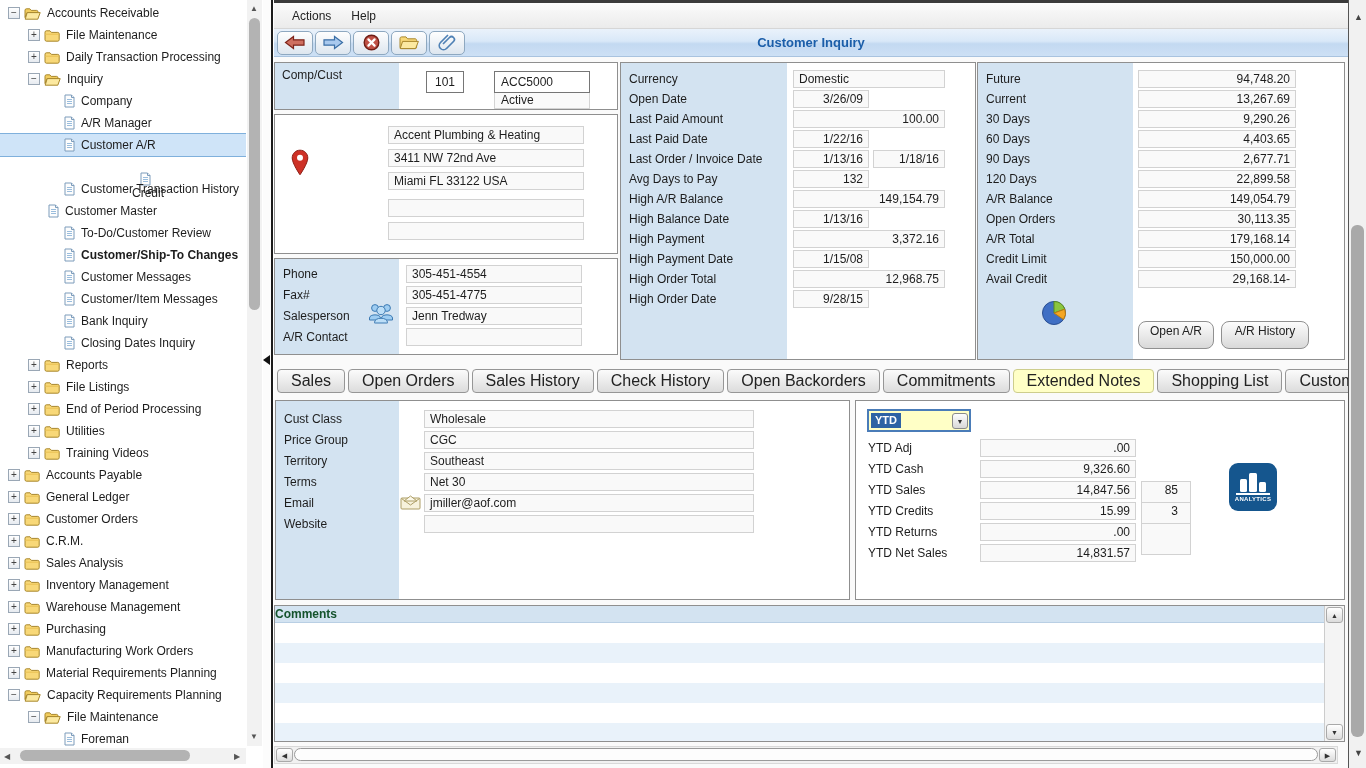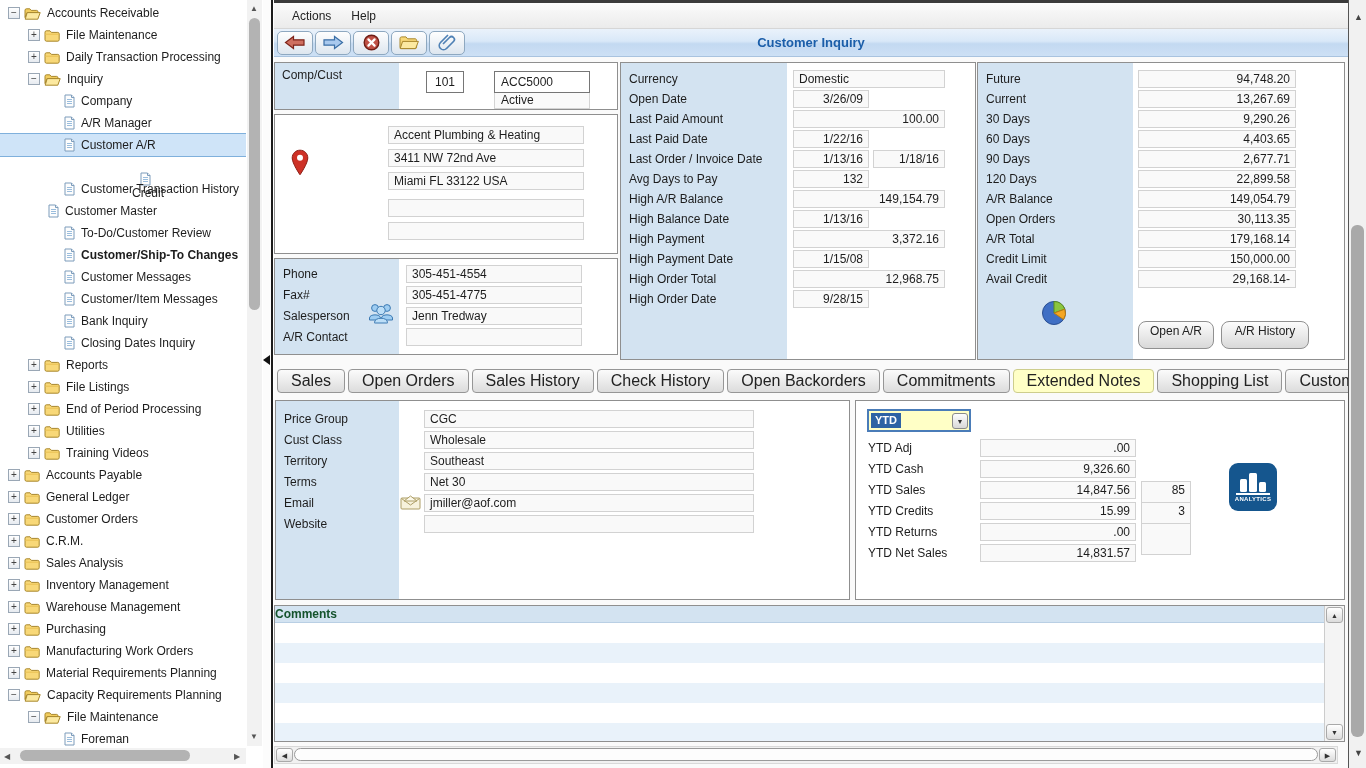--- a/index.html
+++ b/index.html
@@ -96,21 +96,21 @@
 
 
 .ytdp{left:581px;top:400px;width:490px;height:200px}
 .dropdown{position:absolute;left:11px;top:8px;width:104px;height:23px;border:2px solid #4a7cb8;background:#ffffc6;display:flex;align-items:center;cursor:pointer}
 .dd-value{margin-left:2px;background:#2e63a4;color:#fff;font-weight:bold;padding:0 4px;font-size:11px;line-height:15px}
 .dd-btn{margin-left:auto;margin-right:1px;width:16px;height:16px;border:1px solid #8a8a8a;border-radius:3px;background:linear-gradient(#fdfdfd,#d8d8d8);font-size:7px;text-align:center;line-height:15px;color:#333}
 .ytd-rows{position:absolute;left:0;top:37px;width:100%}
 .yrow{height:21px;position:relative}
 .yrow .lab{left:12px}
 .yrow .fld{left:124px;width:156px;top:1px}
-.yrow .fldx{position:absolute;left:285px;width:50px;top:1px;height:32px;line-height:16px;border:1px solid #d2d2d2;background:#f9f9f9;padding:0 5px;text-align:right}
+.yrow .fldx{position:absolute;left:285px;width:50px;top:1px;height:32px;line-height:16px;border:1px solid #d2d2d2;background:#f9f9f9;padding:0 12px;text-align:right}
 .analytics{position:absolute;left:373px;top:62px;width:48px;height:48px;background:#15568e;border-radius:9px;display:flex;flex-direction:column;align-items:center;justify-content:center;gap:1px;cursor:pointer}
 .an-line{width:34px;border-top:2px solid #fff}
 .an-text{color:#fff;font-size:6px;font-weight:bold;letter-spacing:.3px}
 
 
 .commentsp{left:0;top:605px;width:1071px;height:137px}
 .c-head{position:absolute;left:0;top:0;right:0;height:17px;background:#d3e3f1;color:#14532d;font-weight:bold;text-align:left;line-height:17px;border-bottom:1px solid #b9cfe4}
 .comment-rows{position:absolute;left:0;top:17px;right:20px;bottom:0;overflow:hidden}
 .crow{height:20px;background:#fff}
 .crow:nth-child(even){background:#e9f2fa}
@@ -643,26 +643,26 @@
         <div class="tab active">Extended Notes</div>
         <div class="tab">Shopping List</div>
         <div class="tab">Customer Pricing</div>
         <div class="tab">Rsv Bin Inv</div>
       </div>
 
     <div class="panel profilep">
       <div class="labelcol" style="width:123px"></div>
       <div class="profile-rows" id="profile-rows">
           <div class="prow">
+    <span class="lab">Cust Class</span>
+    <div class="fld">Wholesale</div>
+          </div>
+          <div class="prow">
     <span class="lab">Price Group</span>
     <div class="fld">CGC</div>
-          </div>
-          <div class="prow">
-    <span class="lab">Cust Class</span>
-    <div class="fld">Wholesale</div>
           </div>
           <div class="prow">
     <span class="lab">Territory</span>
     <div class="fld">Southeast</div>
           </div>
           <div class="prow">
     <span class="lab">Terms</span>
     <div class="fld">Net 30</div>
           </div>
           <div class="prow">

